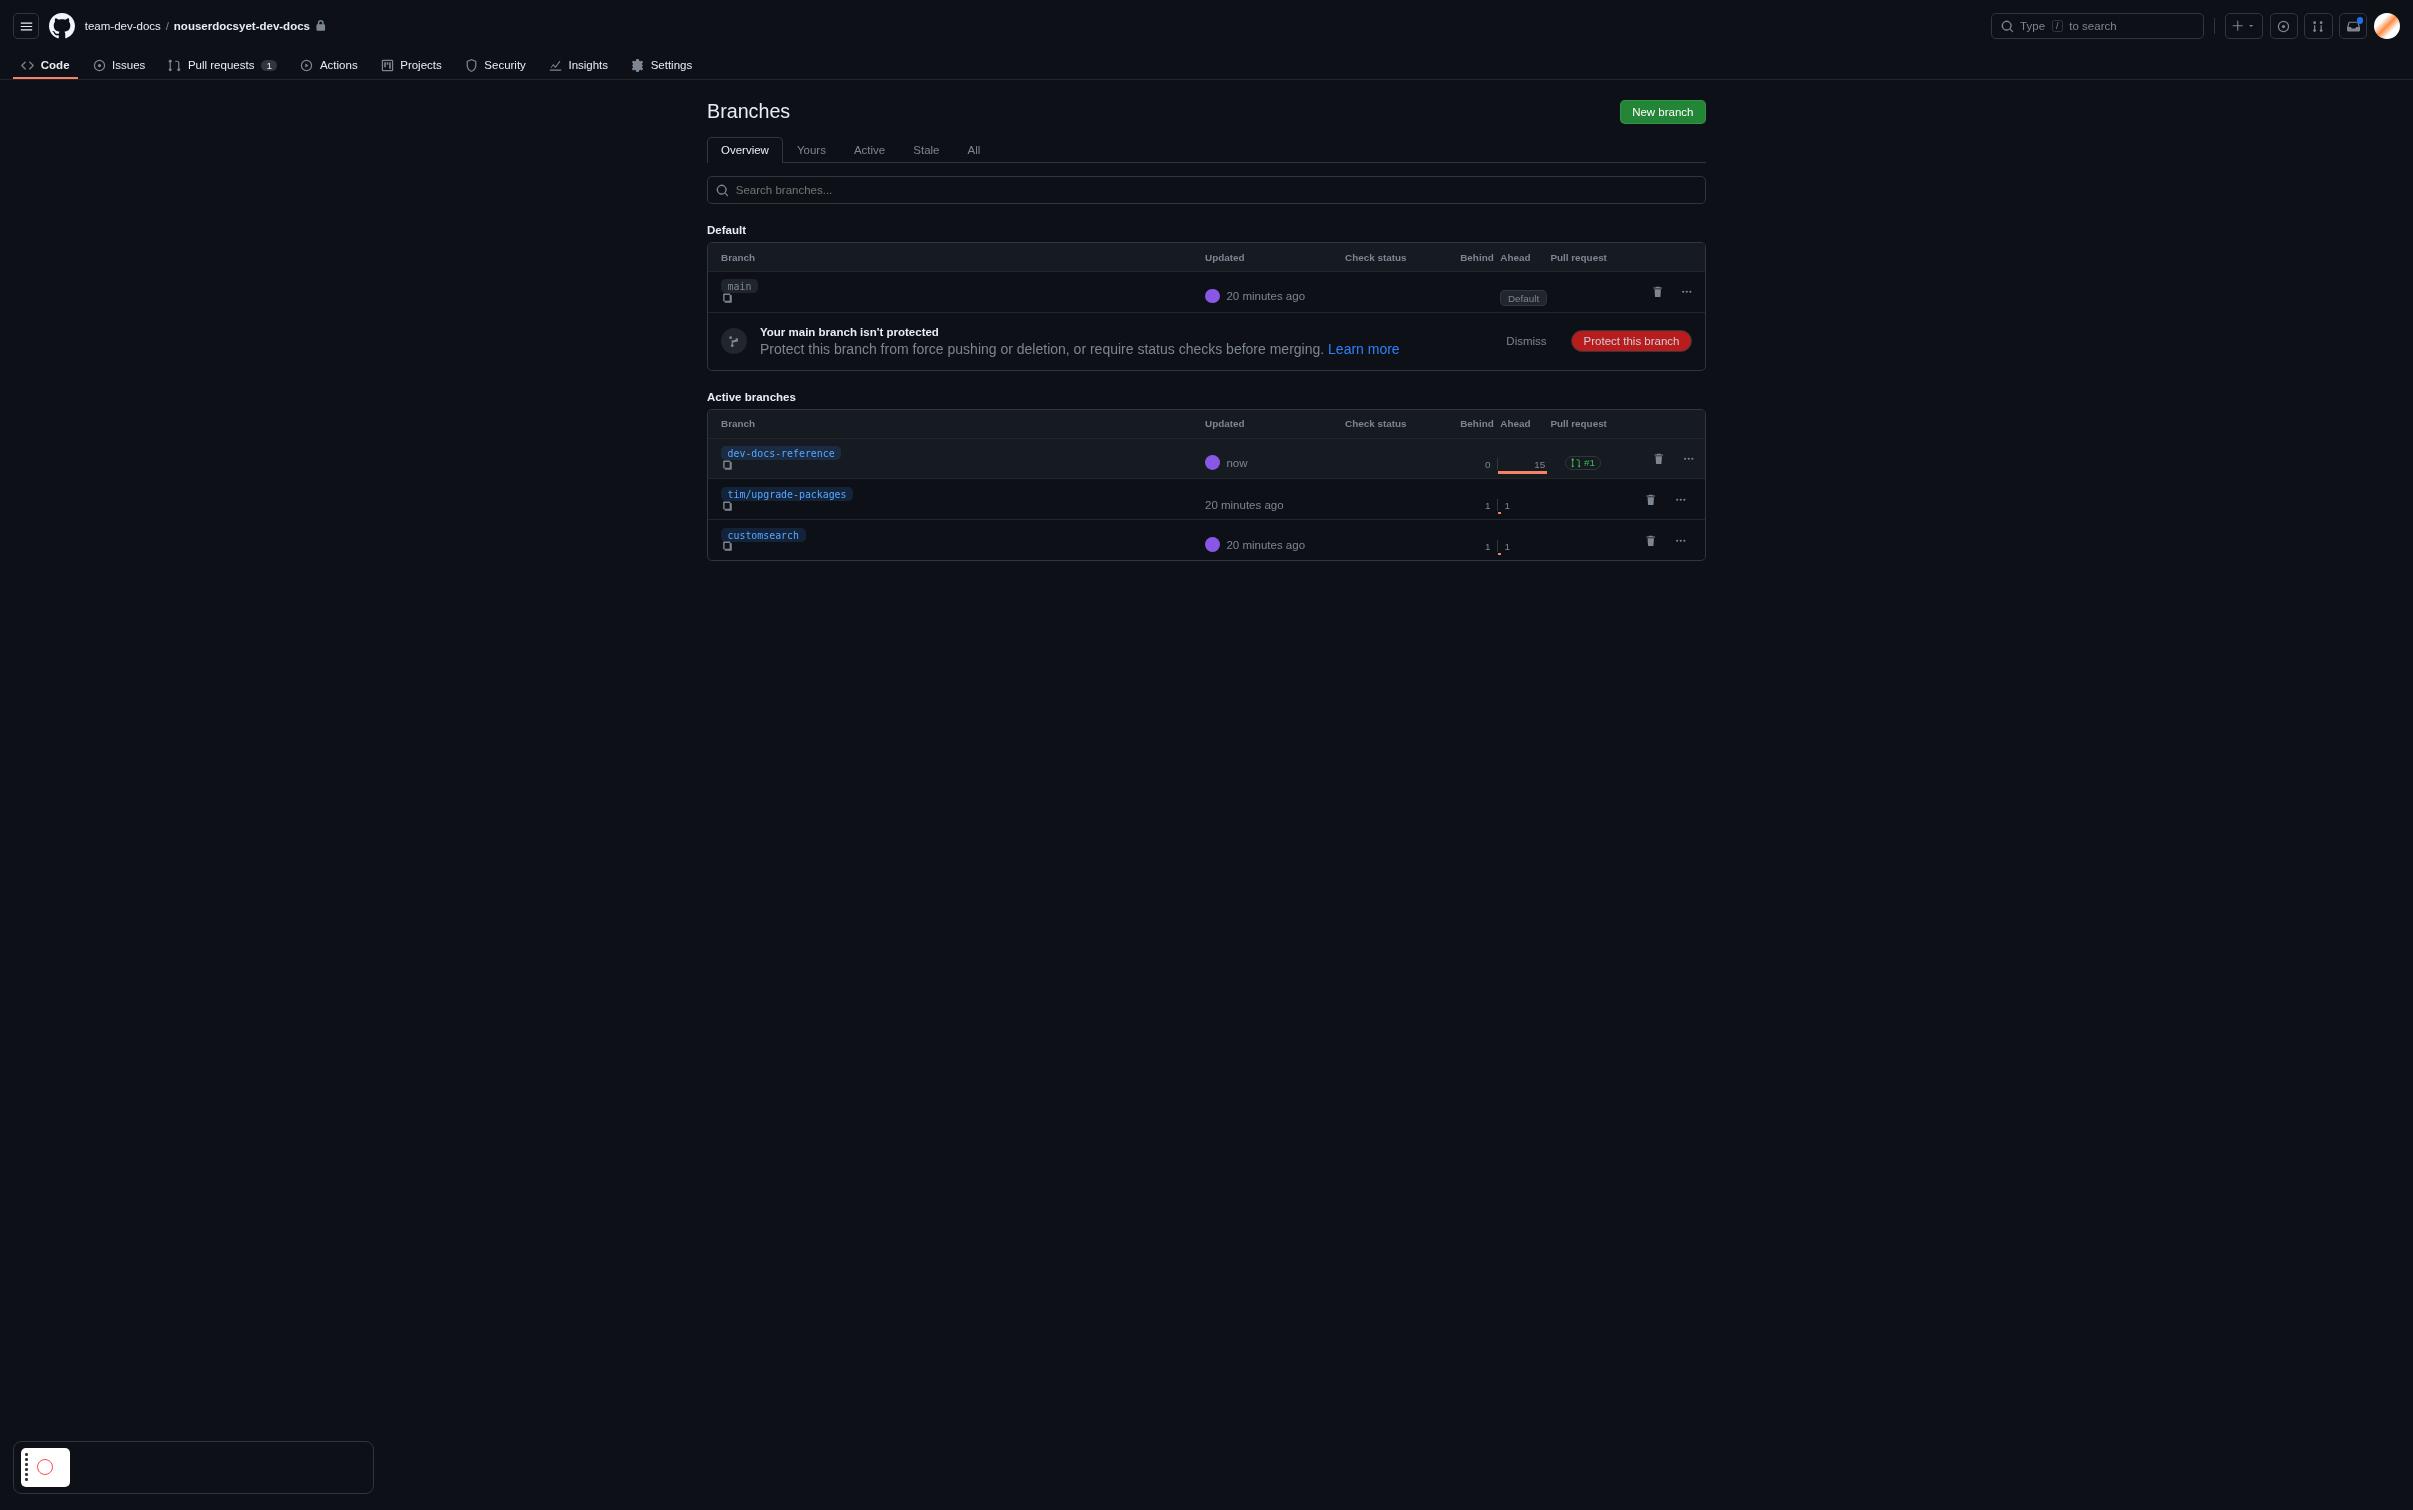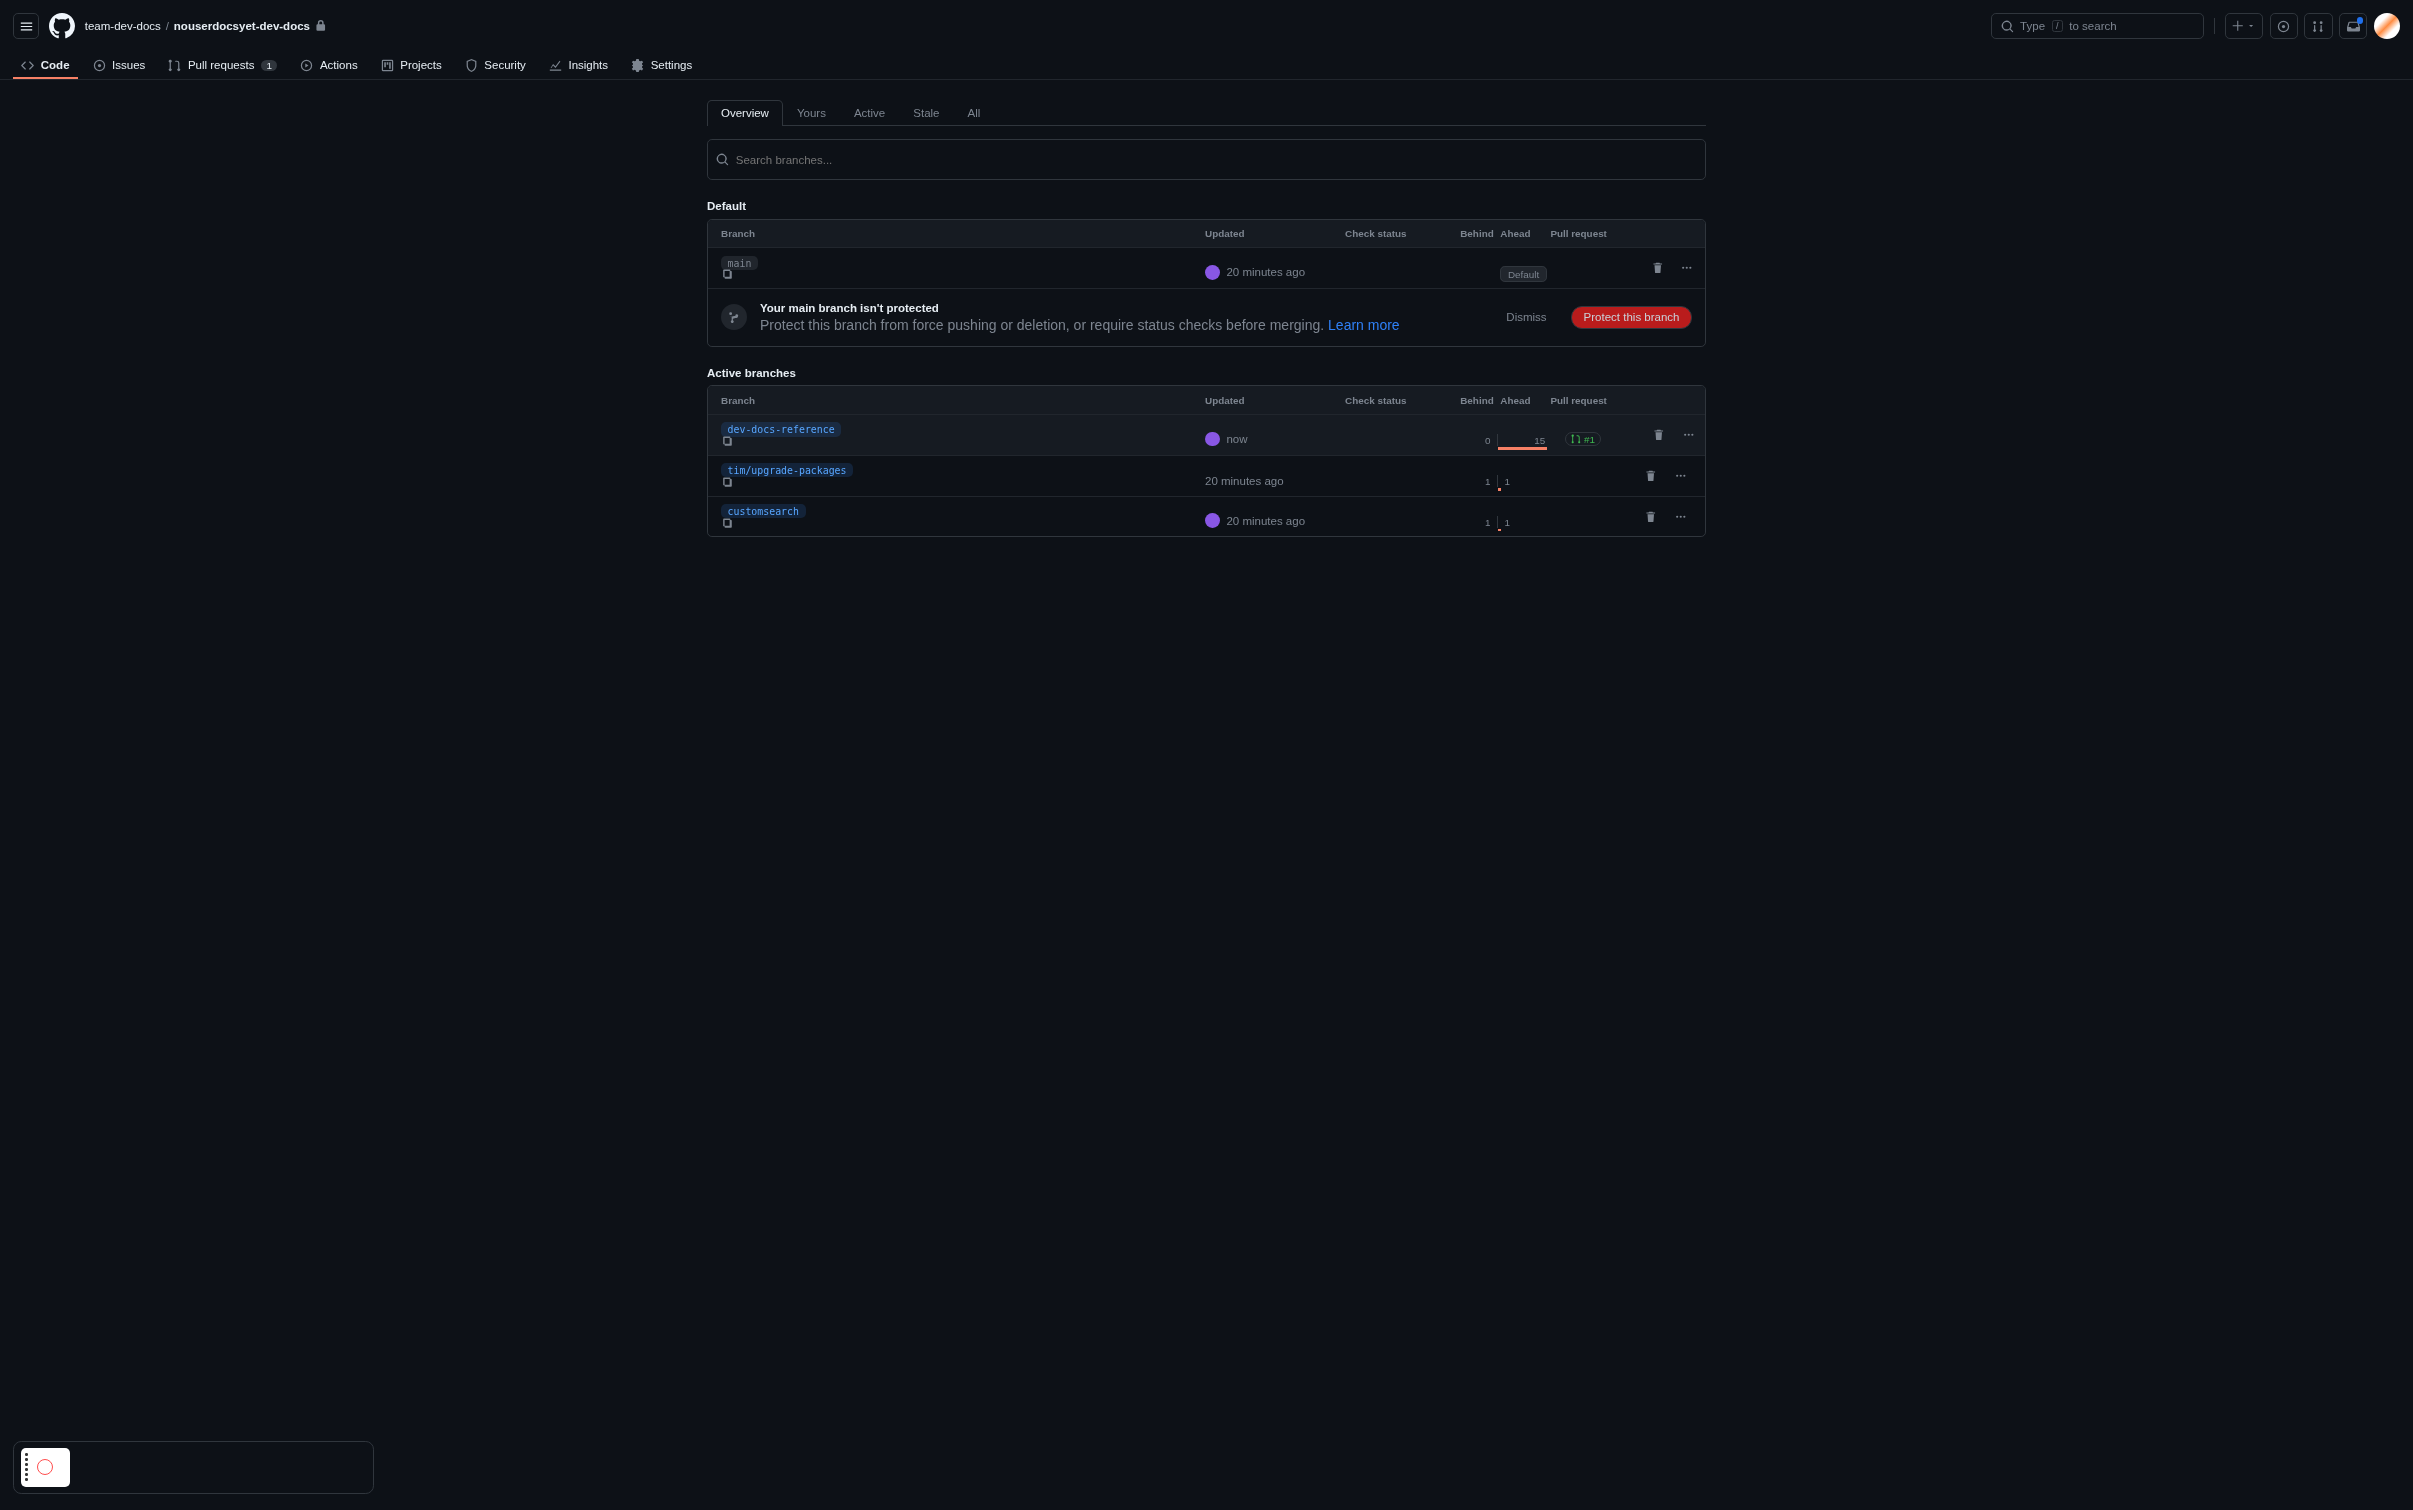--- a/index.html
+++ b/index.html
@@ -174,21 +174,21 @@
   margin-bottom: -0.8px;
 }
 .tab.active {
   border-color: #30363d;
   background: #0d1117;
   color: #e6edf3;
 }
 
 .search-branches {
   width: 100%;
-  height: 41px;
+  height: 28px;
   border: 0.8px solid #30363d;
   border-radius: 4.9px;
   background: #0d1117;
   display: flex;
   align-items: center;
   padding: 0 8.2px;
   gap: 6.6px;
   color: #7d8590;
   margin-bottom: 19.7px;
 }
@@ -481,20 +481,24 @@
   <div class="repo-nav-item">
     <svg width="13" height="13" viewBox="0 0 16 16" fill="currentColor">
         <path d="M8 5a3 3 0 100 6 3 3 0 000-6zM6.5 8a1.5 1.5 0 113 0 1.5 1.5 0 01-3 0z"></path>
         <path d="M6.5 0h3l.5 2 1.5.7L13.5 2 15 4l-1.5 1.5.2 1.5L15 8l-1.3 1-.2 1.5L15 12l-1.5 2-2-.7L10 14l-.5 2h-3L6 14l-1.5-.7L2.5 14 1 12l1.5-1.5L2.3 9 1 8l1.3-1 .2-1.5L1 4l1.5-2 2 .7L6 2l.5-2z"></path>
       </svg>
     <span>Settings</span>
   </div>
 </div>
 
 <div class="container">
+  <div class="page-head">
+    <h1>Branches</h1>
+    <button class="btn-primary">New branch</button>
+  </div>
 
   <div class="tabs">
     <div class="tab active">Overview</div>
     <div class="tab">Yours</div>
     <div class="tab">Active</div>
     <div class="tab">Stale</div>
     <div class="tab">All</div>
   </div>
 
   <div class="search-branches">

